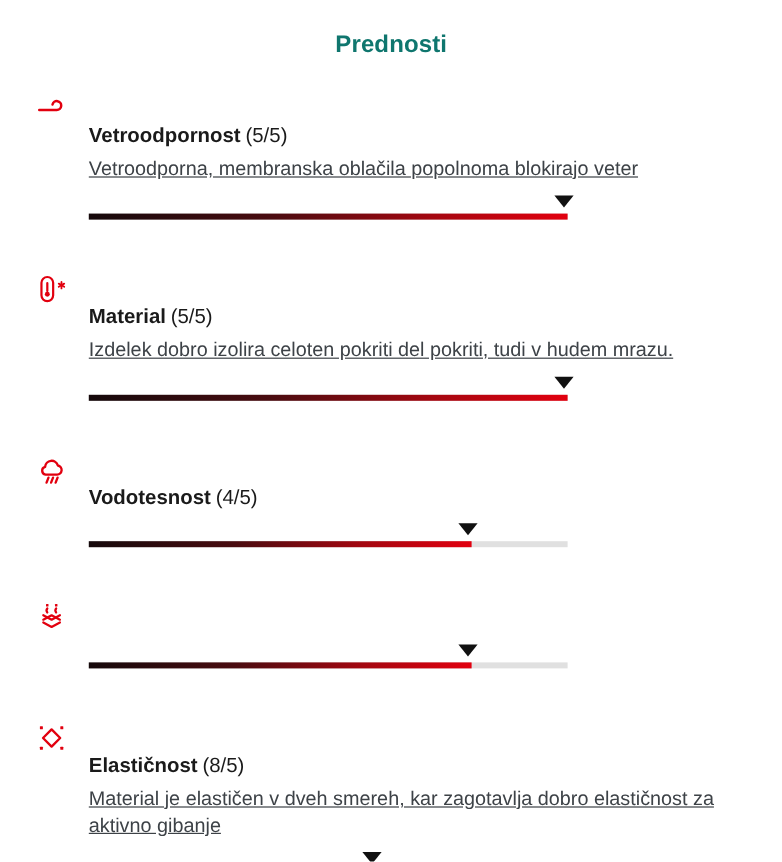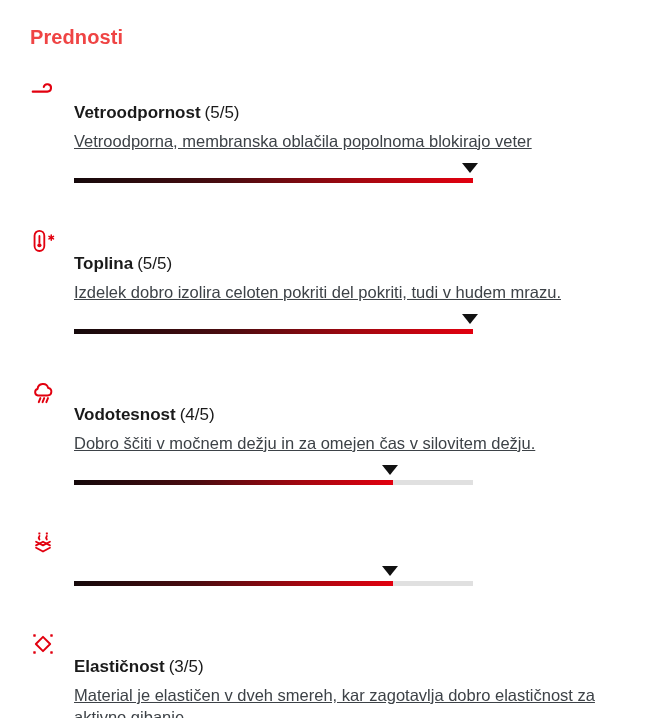--- a/index.html
+++ b/index.html
@@ -8,23 +8,24 @@
     width: 652px;
     height: 718px;
     font-family: "Liberation Sans", sans-serif;
     color: #1a1a1a;
     padding: 26px 30px 20px 30px;
     overflow: hidden;
   }
   .page-title {
     font-size: 20px;
     font-weight: 700;
-    color: #ef4444;
+    color: #0f766e;
     letter-spacing: 0.1px;
     margin-bottom: 29px;
+    text-align: center;
   }
   .feature {
     display: flex;
     align-items: flex-start;
     margin-bottom: 46px;
   }
   .feature:last-child { margin-bottom: 0; }
   .icon-col {
     width: 26px;
     flex: 0 0 26px;
@@ -122,21 +123,21 @@
         <circle cx="8.7" cy="15.9" r="1.9" fill="#e2000f" stroke="none"></circle>
         <g stroke-width="1.4">
           <line x1="19.6" y1="6.4" x2="19.6" y2="11.4"></line>
           <line x1="17.5" y1="7.7" x2="21.7" y2="10.1"></line>
           <line x1="17.5" y1="10.1" x2="21.7" y2="7.7"></line>
         </g>
       </svg>
     </span>
   </div>
   <div class="content-col">
-    <h3 class="feature-title"><span>Toplina</span><span class="rating">(5/5)</span></h3>
+    <h3 class="feature-title"><span>Material</span><span class="rating">(5/5)</span></h3>
     <p class="feature-desc">Izdelek dobro izolira celoten pokriti del pokriti, tudi v hudem mrazu.</p>
     <div class="meter">
       <div class="marker-row">
           <div class="marker" style="left: calc(100% - 3px);"></div>
         </div>
       <div class="track">
           <div class="fill" style="width: 100%;"></div>
         </div>
     </div>
   </div>
@@ -148,21 +149,20 @@
       <svg width="26" height="26" viewBox="0 0 24 24" fill="none" stroke="#e2000f" stroke-width="1.8" stroke-linecap="round" stroke-linejoin="round">
         <path d="M7.3 15.2h8.9a3.5 3.5 0 0 0 .6-6.95 5 5 0 0 0-9.8 1A3.05 3.05 0 0 0 7.3 15.2Z"></path>
         <line x1="9.6" y1="17.6" x2="8.1" y2="21.4"></line>
         <line x1="13.1" y1="17.6" x2="11.6" y2="21.4"></line>
         <line x1="16.6" y1="17.6" x2="15.1" y2="21.4"></line>
       </svg>
     </span>
   </div>
   <div class="content-col">
     <h3 class="feature-title"><span>Vodotesnost</span><span class="rating">(4/5)</span></h3>
-    <p class="feature-desc">Dobro ščiti v močnem dežju in za omejen čas v silovitem dežju.</p>
     <div class="meter">
       <div class="marker-row">
           <div class="marker" style="left: calc(80% - 3px);"></div>
         </div>
       <div class="track">
           <div class="fill" style="width: 80%;"></div>
         </div>
     </div>
   </div>
 </section>
@@ -201,21 +201,21 @@
         <g fill="#e2000f" stroke="none">
           <rect x="3" y="3" width="2.3" height="2.3" rx="0.4"></rect>
           <rect x="18.7" y="3" width="2.3" height="2.3" rx="0.4"></rect>
           <rect x="3" y="18.7" width="2.3" height="2.3" rx="0.4"></rect>
           <rect x="18.7" y="18.7" width="2.3" height="2.3" rx="0.4"></rect>
         </g>
       </svg>
     </span>
   </div>
   <div class="content-col">
-    <h3 class="feature-title"><span>Elastičnost</span><span class="rating">(3/5)</span></h3>
+    <h3 class="feature-title"><span>Elastičnost</span><span class="rating">(8/5)</span></h3>
     <p class="feature-desc">Material je elastičen v dveh smereh, kar zagotavlja dobro elastičnost za aktivno gibanje</p>
     <div class="meter">
       <div class="marker-row">
           <div class="marker" style="left: calc(60% - 3px);"></div>
         </div>
       <div class="track">
           <div class="fill" style="width: 60%;"></div>
         </div>
     </div>
   </div>

